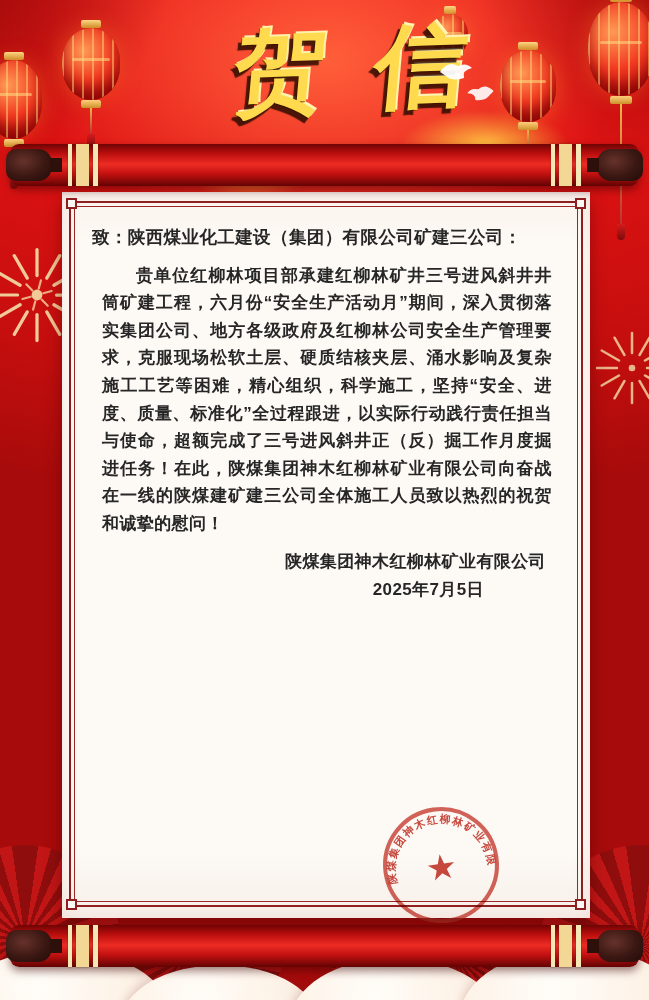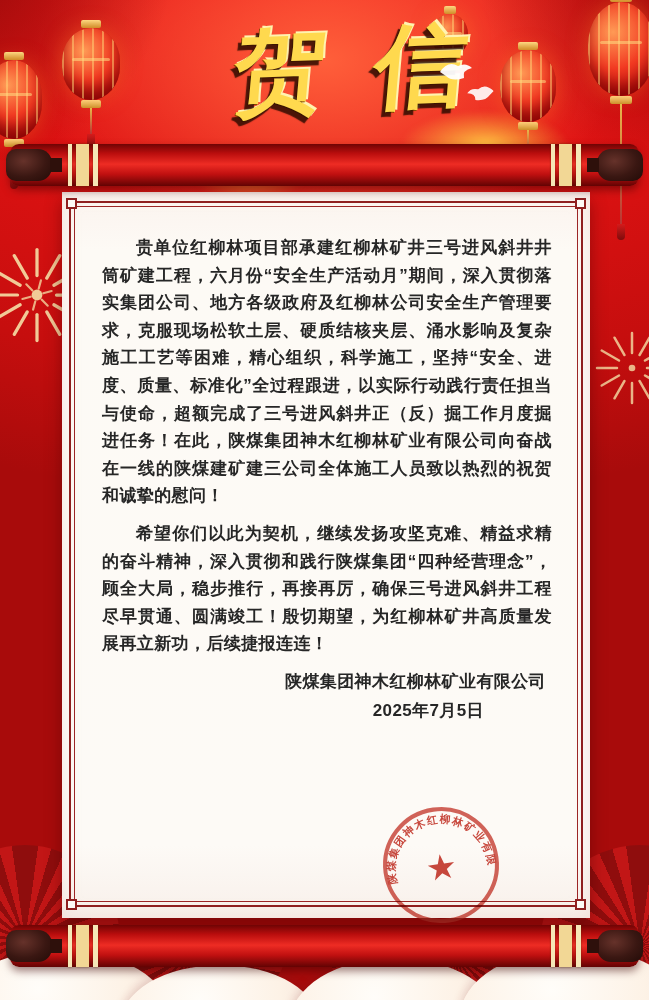--- a/index.html
+++ b/index.html
@@ -207,22 +207,22 @@
   <div class="cloud" style="left:460px;top:948px;width:230px;height:140px;"></div>
 
   <div class="paper">
     <div class="frame">
       <div class="corner tl"></div>
       <div class="corner tr"></div>
       <div class="corner bl"></div>
       <div class="corner br"></div>
     </div>
     <div class="content">
+      <div class="salutation">致：陕西煤业化工建设（集团）有限公司矿建三公司：</div>
       <p>贵单位红柳林项目部承建红柳林矿井三号进风斜井井筒矿建工程，六月份“安全生产活动月”期间，深入贯彻落实集团公司、地方各级政府及红柳林公司安全生产管理要求，克服现场松软土层、硬质结核夹层、涌水影响及复杂施工工艺等困难，精心组织，科学施工，坚持“安全、进度、质量、标准化”全过程跟进，以实际行动践行责任担当与使命，超额完成了三号进风斜井正（反）掘工作月度掘进任务！在此，陕煤集团神木红柳林矿业有限公司向奋战在一线的陕煤建矿建三公司全体施工人员致以热烈的祝贺和诚挚的慰问！</p>
-      <p>希望你们以此为契机，继续发扬攻坚克难、精益求精的奋斗精神，深入贯彻和践行陕煤集团“四种经营理念”，顾全大局，稳步推行，再接再厉，确保三号进风斜井工程尽早贯通、圆满竣工！殷切期望，为红柳林矿井高质量发展再立新功，后续捷报连连！</p>
       <div class="sign-block">
         <div>陕煤集团神木红柳林矿业有限公司</div>
         <div class="sign-date">2025年7月5日</div>
       </div>
     </div>
 
     <svg class="seal" viewBox="0 0 120 120">
       <circle cx="60" cy="60" r="55" fill="none" stroke="#c5392e" stroke-width="4" opacity=".85"></circle>
       <path id="sealArc" d="M 15,74 A 46,46 0 1 1 105,74" fill="none"></path>
       <text font-size="10.5" fill="#c5392e" letter-spacing="1.5" font-weight="bold">

